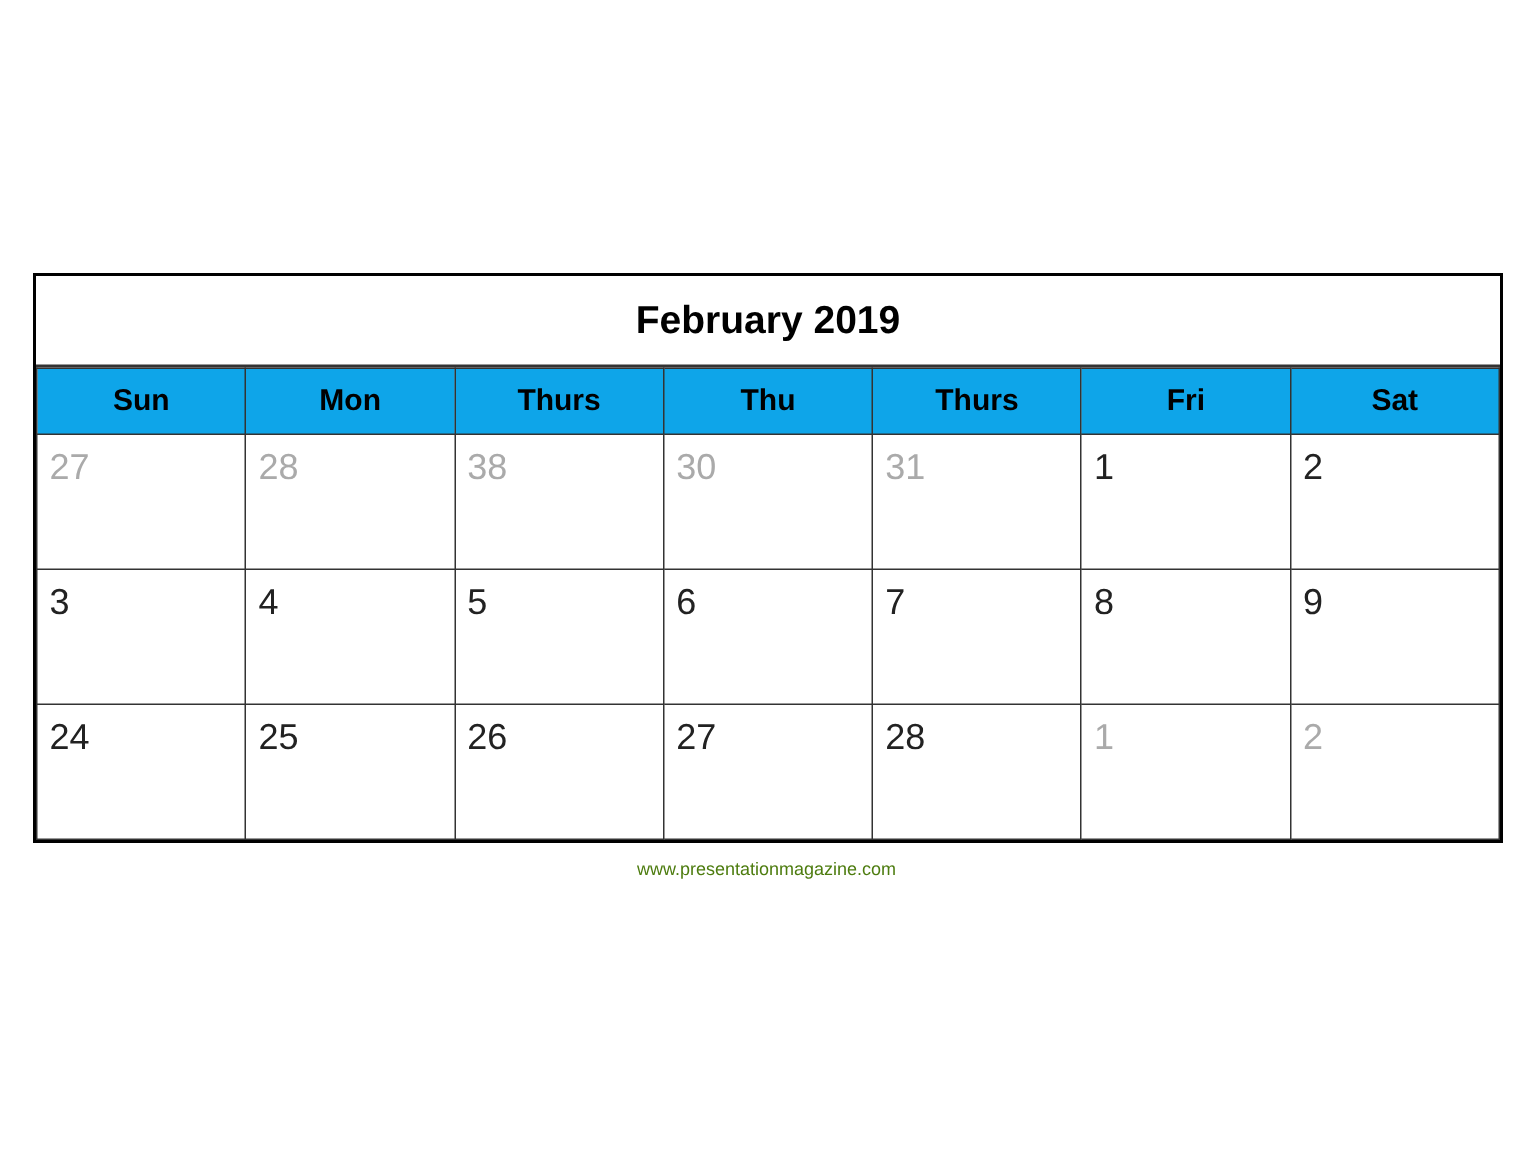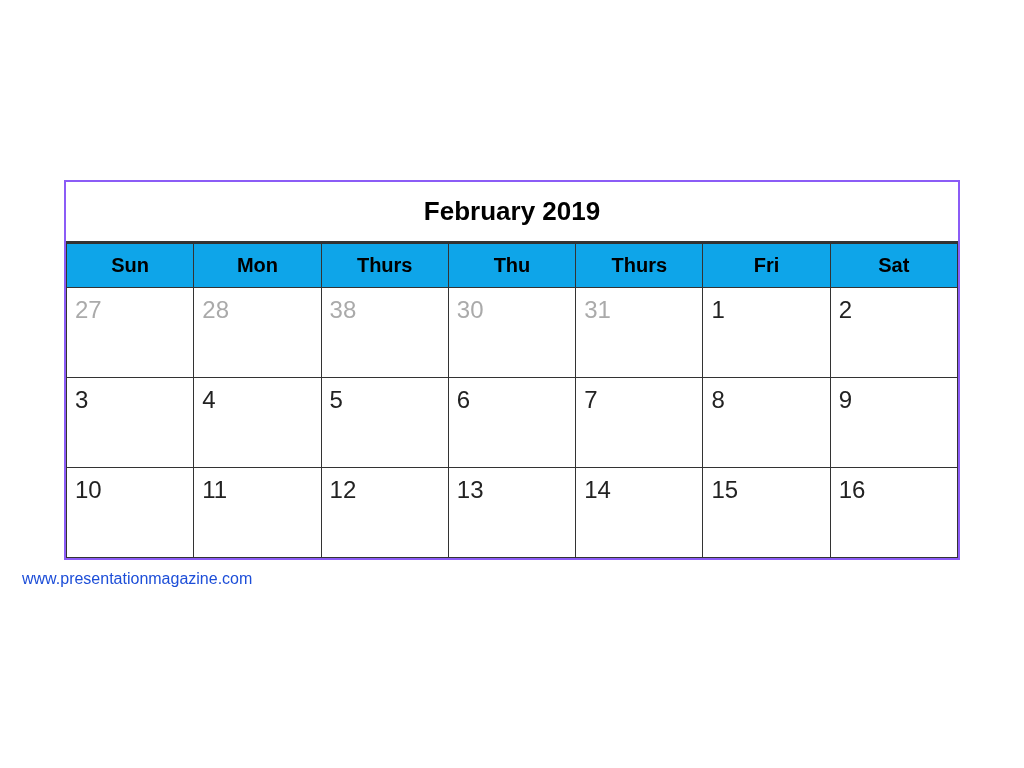--- a/index.html
+++ b/index.html
@@ -7,22 +7,22 @@
       background: #fff;
       font-family: Arial, Helvetica, sans-serif;
       display: flex;
       flex-direction: column;
       align-items: center;
       justify-content: center;
       min-height: 100vh;
       width: 1024px;
     }
     .calendar-wrapper {
-      width: 896px;
-      border: 2px solid #8b5cf6;
+      width: 980px;
+      border: 2px solid #000000;
     }
     .calendar-title {
       text-align: center;
       font-size: 26px;
       font-weight: bold;
       padding: 14px 0;
       border-bottom: 2px solid #333;
       background: #fff;
     }
     .calendar-table {
@@ -45,23 +45,23 @@
       padding: 8px;
       font-size: 24px;
       font-weight: normal;
       color: #222;
     }
     .calendar-table td.other-month {
       color: #aaa;
     }
     .footer-text {
       width: 980px;
-      text-align: left;
-      font-size: 16px;
-      color: #1d4ed8;
+      text-align: center;
+      font-size: 12px;
+      color: #4d7c0f;
       margin-top: 10px;
       padding-right: 2px;
     }
   </style>
 </head>
 <body>
 
 <div class="calendar-wrapper">
   <div class="calendar-title">February 2019</div>
   <table class="calendar-table">
@@ -89,24 +89,24 @@
         <tr>
           <td>3</td>
           <td>4</td>
           <td>5</td>
           <td>6</td>
           <td>7</td>
           <td>8</td>
           <td>9</td>
         </tr>
         <tr>
-          <td>10</td>
-          <td>11</td>
-          <td>12</td>
-          <td>13</td>
-          <td>14</td>
-          <td>15</td>
-          <td>16</td>
+          <td>24</td>
+          <td>25</td>
+          <td>26</td>
+          <td>27</td>
+          <td>28</td>
+          <td class="other-month">1</td>
+          <td class="other-month">2</td>
         </tr>
       </tbody>
   </table>
 </div>
 <div class="footer-text">www.presentationmagazine.com</div>
 
 </body></html>

